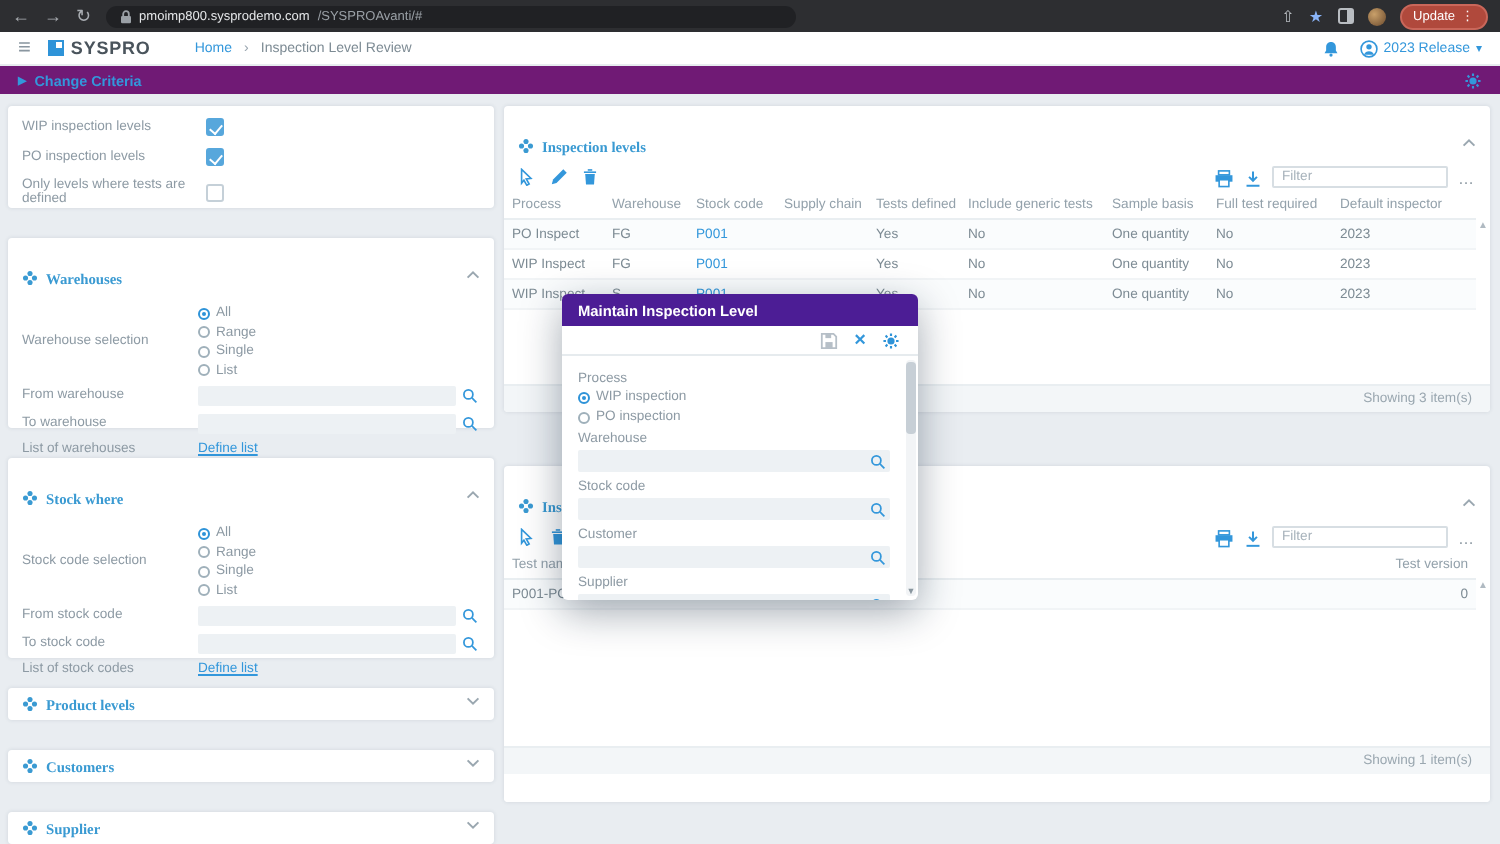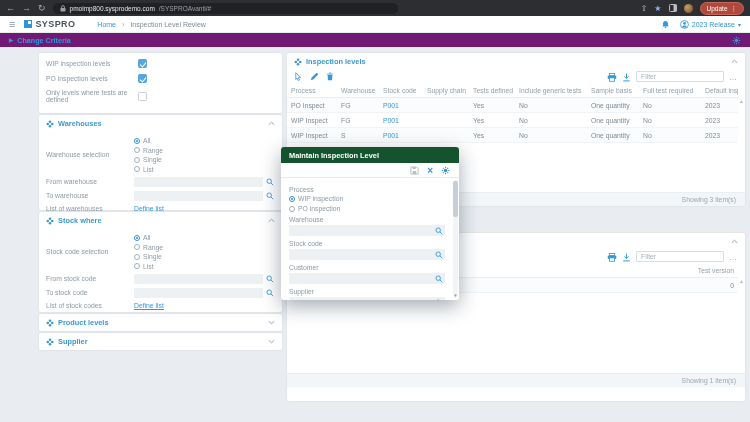--- a/index.html
+++ b/index.html
@@ -35,25 +35,25 @@
   .caret { font-size:6px; color:#3397db; }
 
   
   .sub-bar { height:15px; background:#701a75; display:flex; align-items:center; padding:0 9px; border-bottom:1px solid #e8edf0; }
   .chg { display:flex; align-items:center; gap:4px; color:#3397db; font-size:7.2px; font-weight:bold; }
   .chg .tri { font-size:5.5px; }
   .sub-right { margin-left:auto; color:#3397db; }
 
   
   .main { position:relative; height:374px; display:flex; gap:5px; padding:5px 5px 0 4px; }
-  .col-left { width:243px; display:flex; flex-direction:column; gap:2px;margin-left:35px; }
+  .col-left { width:243px; display:flex; flex-direction:column; gap:15px; }
   .col-right { flex:1; display:flex; flex-direction:column; }
   .card { background:#fff; border-radius:2px; box-shadow:0 0 2px rgba(30,50,70,.12); }
 
-  .panel-header { display:flex; align-items:center; gap:4px; padding:4px 7px 3px 7px; }
+  .panel-header { display:flex; align-items:flex-start; gap:4px; padding:16px 7px 3px 7px;font-family:Liberation Serif, serif; }
   .panel-title { color:#3a9ad2; font-size:7.4px; font-weight:bold; }
   .panel-flower { color:#3a9ad2; }
   .panel-chev { margin-left:auto; color:#9aa7b0; }
 
   .form-body { padding:2px 8px 6px 7px; font-size:6.8px; color:#8d9aa4; }
   .form-row { display:flex; align-items:center; margin-top:4px; }
   .form-label { flex:0 0 88px; }
   .radio-stack .form-label { align-self:center; }
   .radios { display:flex; flex-direction:column; gap:2.5px; }
   .radio { display:flex; align-items:center; gap:3px; }
@@ -87,21 +87,21 @@
   tbody tr:nth-child(odd) { background:#fafcfd; }
   td.link-cell { color:#3397db; }
   .scroll-hint { position:absolute; right:1px; top:14px; font-size:5px; color:#b0bac2; }
   .panel-footer { background:#f3f6f8; border-top:1px solid #e9eef1; color:#9aa7b0; font-size:6.8px; text-align:right; padding:3px 9px; }
   .after-footer { height:14px; background:#fff; }
 
   .right-align { text-align:right; }
 
   
   .modal { position:absolute; left:281px; top:99px; width:178px; height:153px; background:#fff; border-radius:3px; overflow:hidden; box-shadow:0 6px 20px rgba(10,30,50,.38); z-index:20; }
-  .modal-titlebar { background:#14532d; color:#fff; font-size:7.4px; font-weight:bold; padding:3.5px 8px; }
+  .modal-titlebar { background:#4c1d95; color:#fff; font-size:7.4px; font-weight:bold; padding:3.5px 8px; }
   .modal-toolbar { display:flex; justify-content:flex-end; align-items:center; gap:8px; padding:3px 9px 2px 9px; border-bottom:1px solid #e6ebee; }
   .save-ic { color:#b6bfc7; }
   .close-x { color:#3397db; font-size:10px; line-height:8px; font-weight:bold; }
   .gear-blue { color:#2e93d8; }
   .modal-body { position:relative; padding:4px 14px 0 8px; font-size:6.8px; color:#8d9aa4; height:calc(100% - 31px); overflow:hidden; }
   .m-label { margin:4px 0 2px 0; }
   .m-radios { display:flex; flex-direction:column; gap:3px; margin:2px 0 1px 0; }
   .m-field { position:relative; }
   .m-field .inp { width:100%; height:11px; display:block; }
   .m-field .search-ic { position:absolute; right:2px; top:1.5px; }
@@ -352,20 +352,38 @@
       <div class="panel-header" style="padding-top:4px;">
         <span class="icn panel-flower">
           <svg width="8" height="8" viewBox="0 0 10 10">
               <circle cx="5" cy="2.2" r="1.6" fill="currentColor"></circle>
               <circle cx="2.2" cy="5" r="1.6" fill="currentColor"></circle>
               <circle cx="7.8" cy="5" r="1.6" fill="currentColor"></circle>
               <circle cx="5" cy="7.8" r="1.6" fill="currentColor"></circle>
             </svg>
         </span>
         <span class="panel-title">Product levels</span>
+        <span class="icn panel-chev">
+          <svg width="7" height="5" viewBox="0 0 7 5">
+              <polyline points="0.8,1.2 3.5,3.8 6.2,1.2" fill="none" stroke="currentColor" stroke-width="1"></polyline>
+            </svg>
+        </span>
+      </div>
+    </div>
+    <div class="card" style="height:17px;">
+      <div class="panel-header" style="padding-top:4px;">
+        <span class="icn panel-flower">
+          <svg width="8" height="8" viewBox="0 0 10 10">
+              <circle cx="5" cy="2.2" r="1.6" fill="currentColor"></circle>
+              <circle cx="2.2" cy="5" r="1.6" fill="currentColor"></circle>
+              <circle cx="7.8" cy="5" r="1.6" fill="currentColor"></circle>
+              <circle cx="5" cy="7.8" r="1.6" fill="currentColor"></circle>
+            </svg>
+        </span>
+        <span class="panel-title">Customers</span>
         <span class="icn panel-chev">
           <svg width="7" height="5" viewBox="0 0 7 5">
               <polyline points="0.8,1.2 3.5,3.8 6.2,1.2" fill="none" stroke="currentColor" stroke-width="1"></polyline>
             </svg>
         </span>
       </div>
     </div>
     <div class="card" style="height:17px;">
       <div class="panel-header" style="padding-top:4px;">
         <span class="icn panel-flower">

